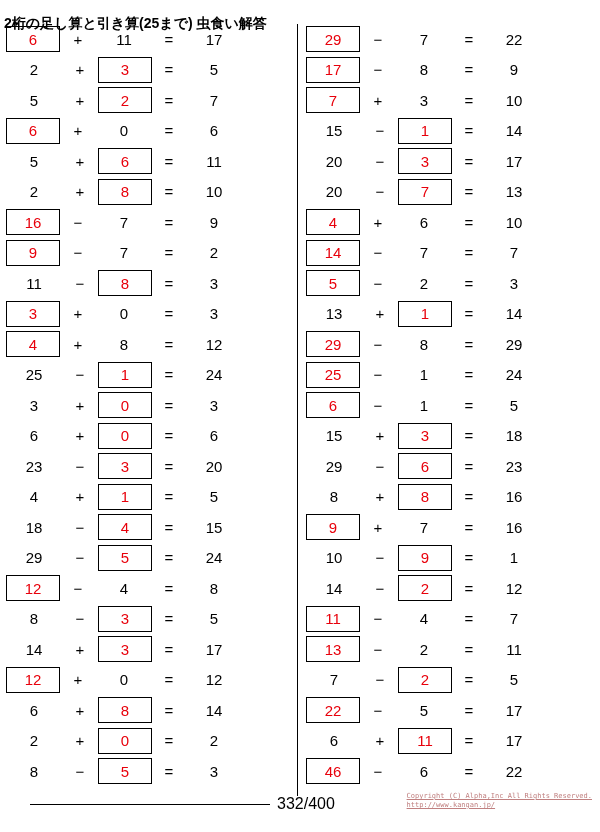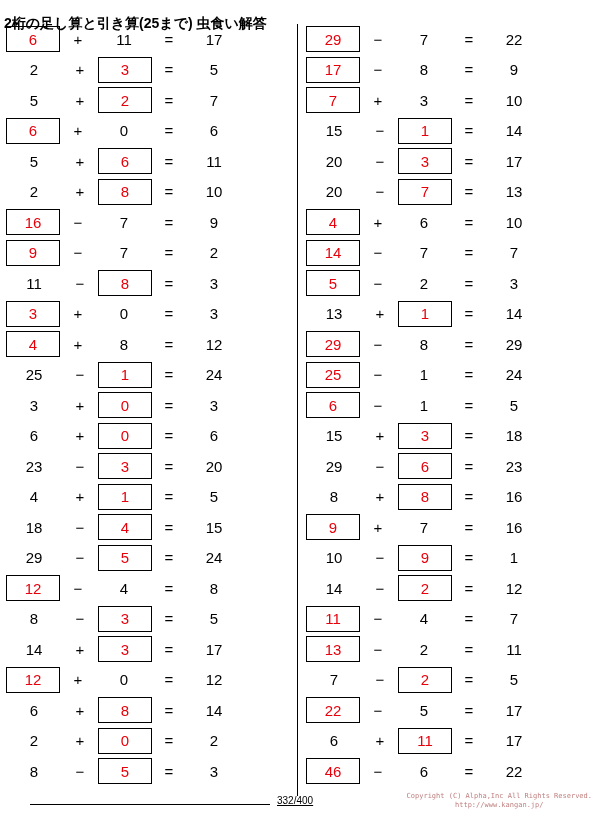--- a/index.html
+++ b/index.html
@@ -82,41 +82,41 @@
   .boxed {
     border: 1px solid #000000;
     color: #e8000b;
     width: 54px;
     height: 26px;
   }
   .footer-page {
     position: absolute;
     left: 277px;
     top: 795px;
-    font-size: 10px;
+    font-size: 16px;
     color: #000;
-    text-decoration: underline;
   }
   .footer-rule {
     position: absolute;
     left: 30px;
     top: 804px;
     width: 240px;
     height: 1px;
     background: #000;
   }
   .copyright {
     position: absolute;
     right: 8px;
     top: 792px;
-    text-align: center;
+    text-align: left;
     font-size: 7px;
     line-height: 9px;
     color: #c08080;
     font-family: "DejaVu Sans Mono", monospace;
+    text-decoration: underline;
   }
 </style>
 </head>
 <body>
 
 <div class="page-title">2桁の足し算と引き算(25まで) 虫食い解答</div>
 
 <div class="columns">
   <div class="column col-left" id="col-0">
       <div class="row">

